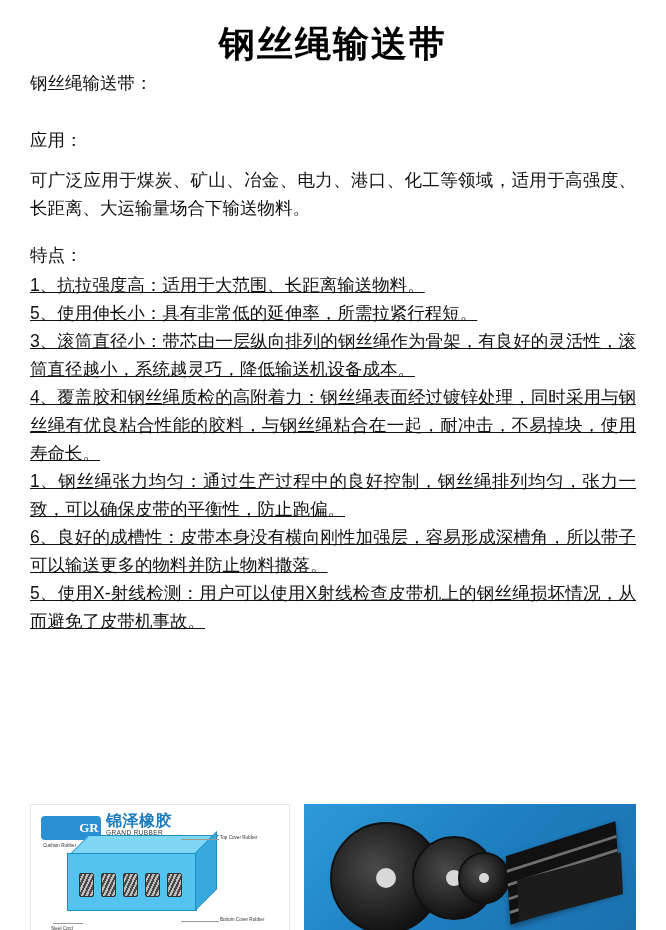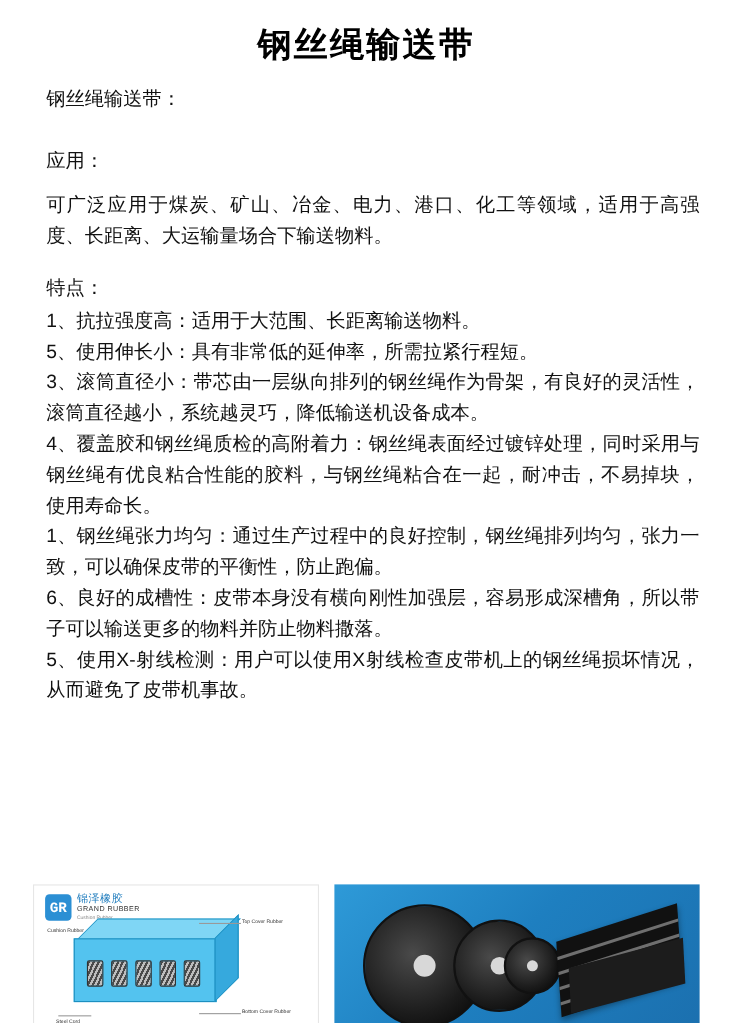--- a/index.html
+++ b/index.html
@@ -15,47 +15,47 @@
     overflow: hidden;
   }
   .page {
     width: 666px;
     height: 930px;
     position: relative;
     box-sizing: border-box;
   }
   .title {
     text-align: center;
-    font-size: 31px;
+    font-size: 36px;
     font-weight: bold;
     letter-spacing: 2px;
-    margin: 22px 0 16px 0;
+    margin: 22px 0 4px 0;
     color: #000;
     line-height: 1.2;
   }
   .content {
     padding: 0 30px;
     box-sizing: border-box;
-    margin-left: 12px;
   }
   .para {
     font-size: 17.5px;
     line-height: 1.62;
     margin: 0 0 2px 0;
     color: #111;
     text-align: justify;
   }
   .gap-small { height: 10px; }
   .gap-med { height: 16px; }
   .list-item {
     font-size: 17.5px;
     line-height: 1.6;
     margin: 0;
     color: #111;
     text-align: justify;
+    text-decoration: underline;
   }
   .images {
     position: absolute;
     left: 0;
     top: 782px;
     width: 666px;
     height: 148px;
     padding: 0 30px;
     box-sizing: border-box;
     display: flex;
@@ -89,30 +89,31 @@
     width: 24px;
     height: 24px;
     background: #2b8fd4;
     border-radius: 4px;
     color: #fff;
     font-size: 13px;
     font-weight: bold;
     display: flex;
     align-items: center;
     justify-content: center;
-    font-family: Liberation Mono, monospace;
+    font-family: Liberation Serif, serif;
+    padding-left: 36px;
   }
   .logo-text {
     margin-left: 5px;
     line-height: 1.05;
   }
   .logo-cn {
-    font-size: 10px;
+    font-size: 16px;
     color: #1d7bbd;
-    font-weight: normal;
+    font-weight: bold;
     letter-spacing: 0.5px;
   }
   .logo-en {
     font-size: 6.5px;
     color: #333;
     letter-spacing: 0.4px;
   }
   .logo-sub {
     font-size: 4.5px;
     color: #888;

